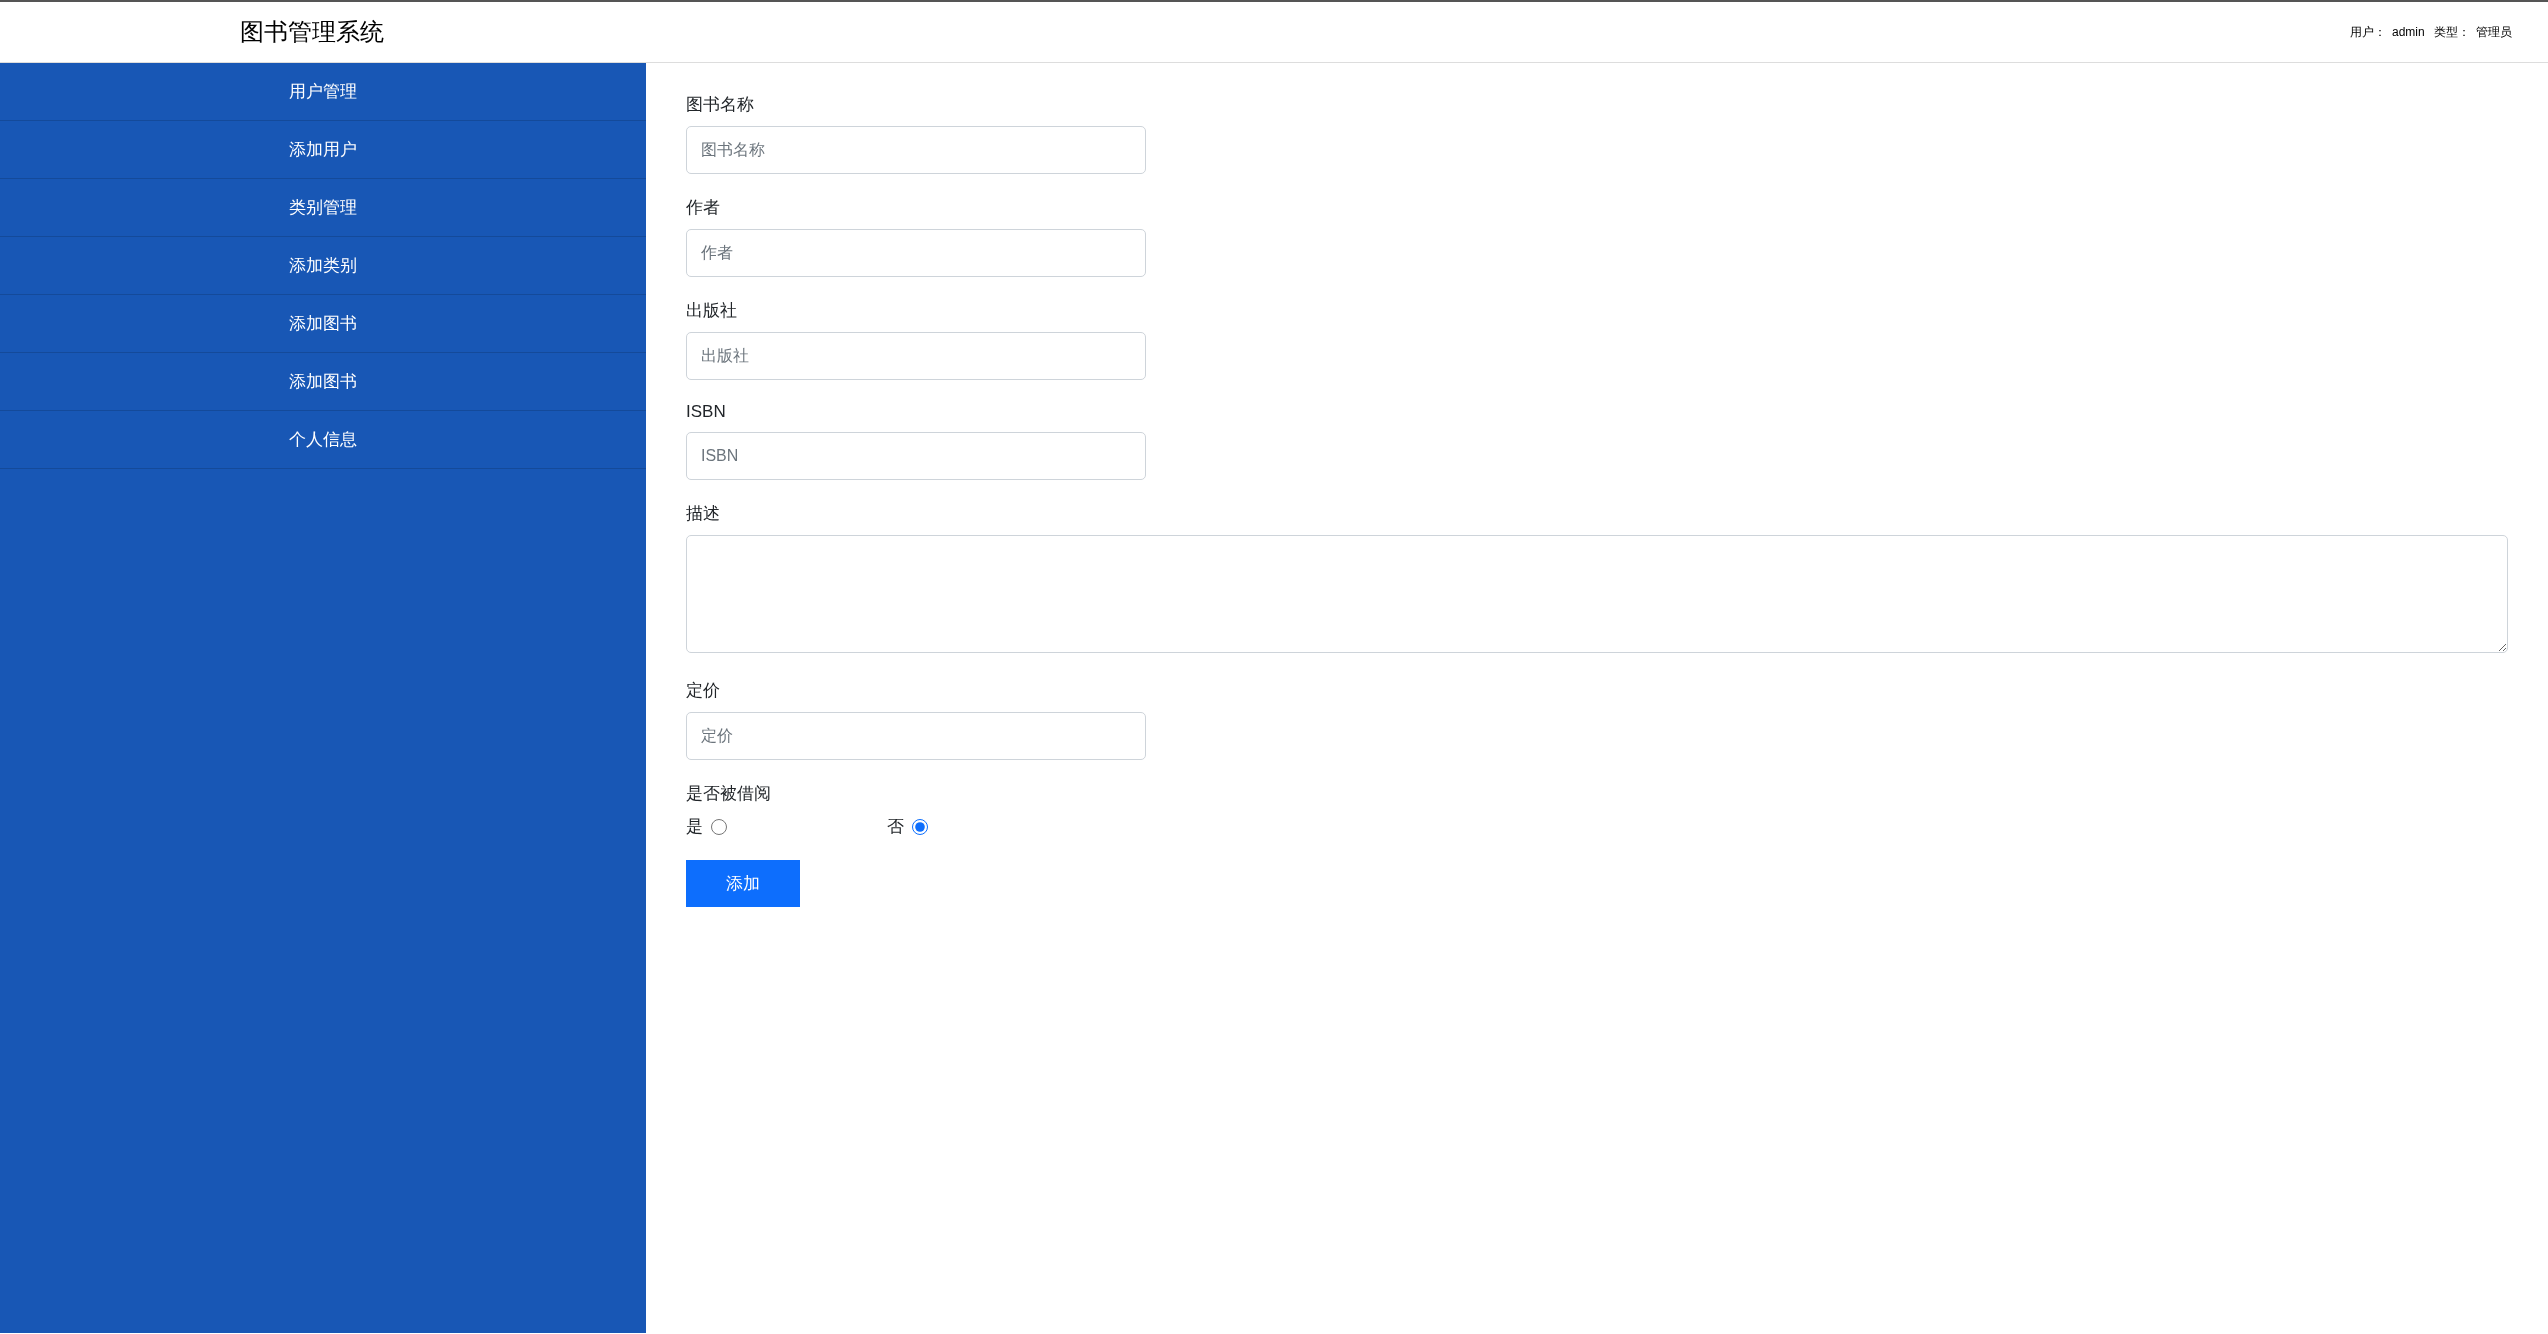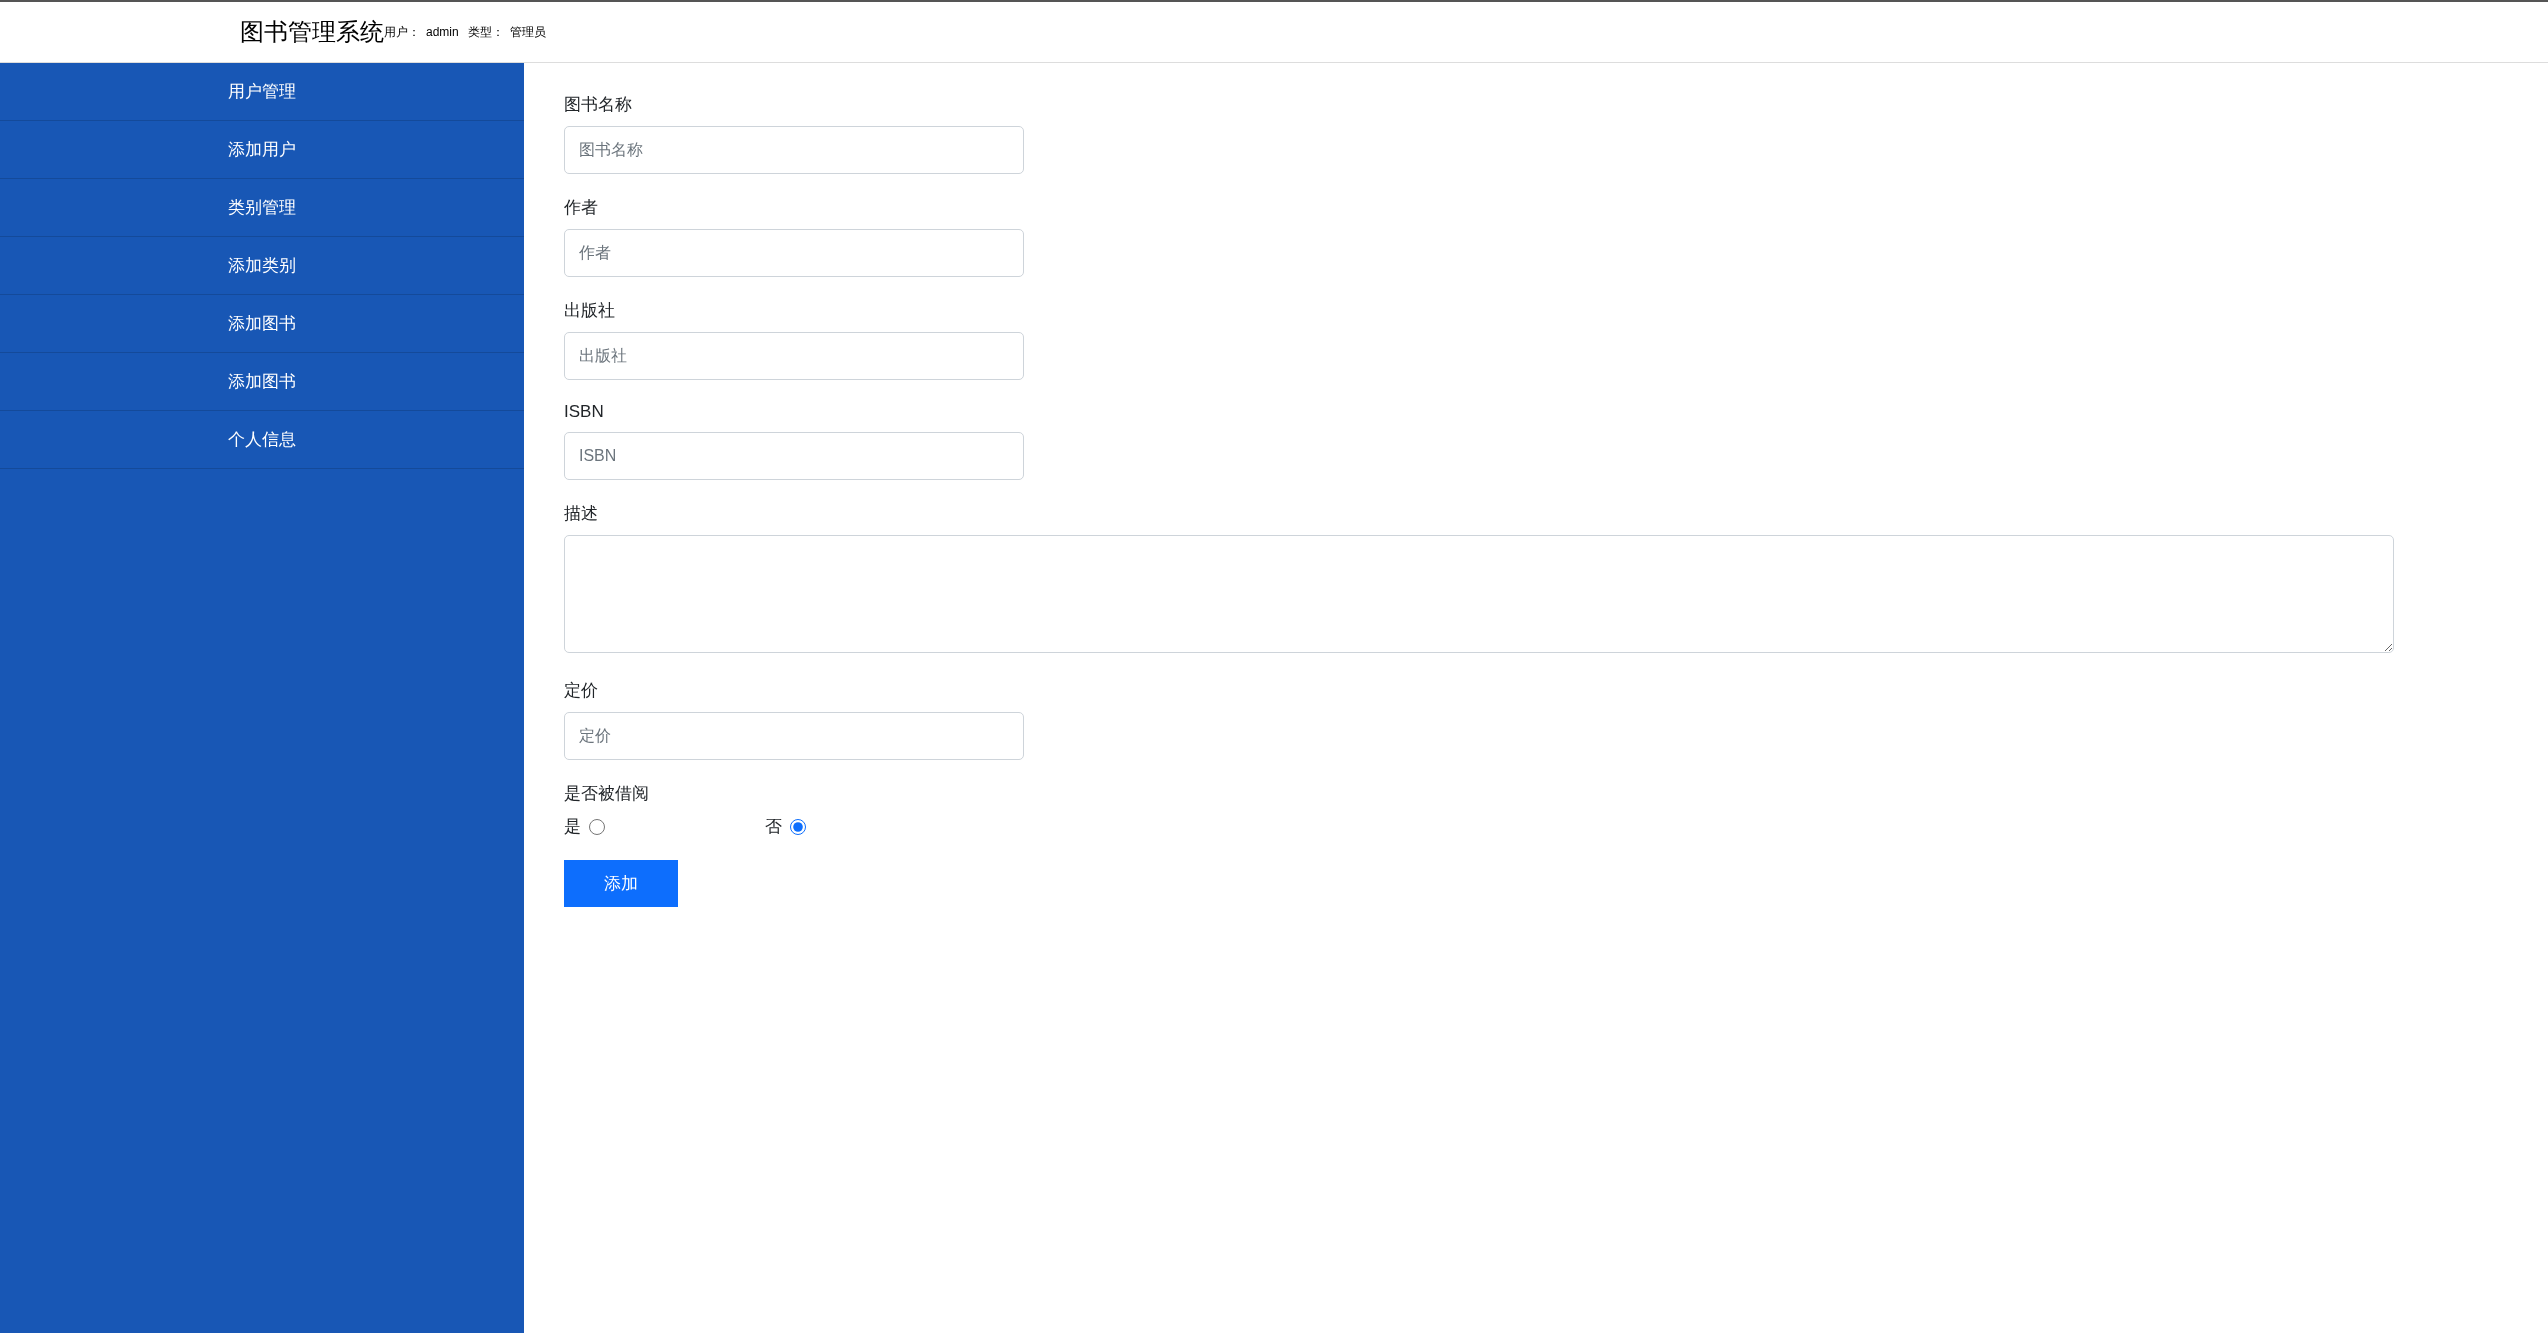--- a/index.html
+++ b/index.html
@@ -8,20 +8,21 @@
       padding: 0;
     }
     body {
       font-family: -apple-system, BlinkMacSystemFont, "Segoe UI", "Microsoft YaHei", sans-serif;
       background: #fff;
       font-size: 16px;
       color: #212529;
     }
     .header {
       display: flex;
+      justify-content: space-between;
       align-items: center;
       padding: 14px 30px;
       border-top: 2px solid #555;
       border-bottom: 1px solid #ddd;
     }
     .header-title {
       font-size: 24px;
       font-weight: 500;
       margin-left: 210px;
       color: #000;
@@ -31,21 +32,21 @@
       color: #000;
     }
     .header-user span {
       margin-right: 6px;
     }
     .layout {
       display: flex;
       min-height: calc(100vh - 64px);
     }
     .sidebar {
-      width: 524px;
+      width: 646px;
       background: #1857b5;
       flex-shrink: 0;
     }
     .sidebar-item {
       display: block;
       text-align: center;
       color: #fff;
       font-size: 17px;
       padding: 17px 0;
       border-bottom: 1px solid rgba(0,0,0,0.15);

